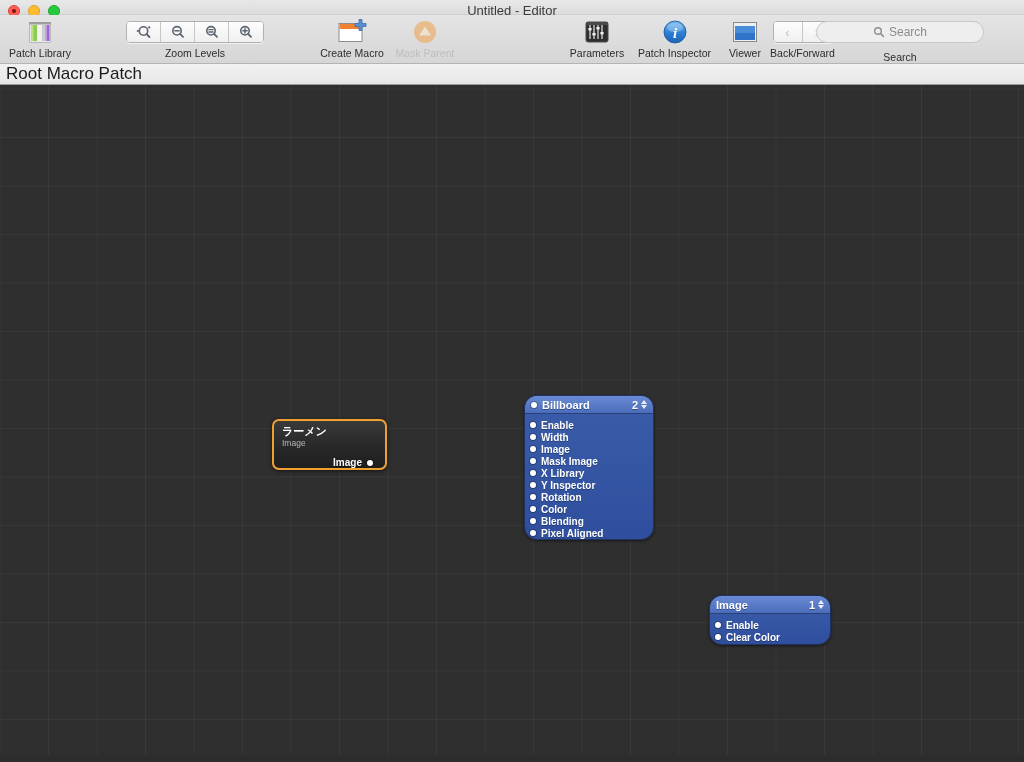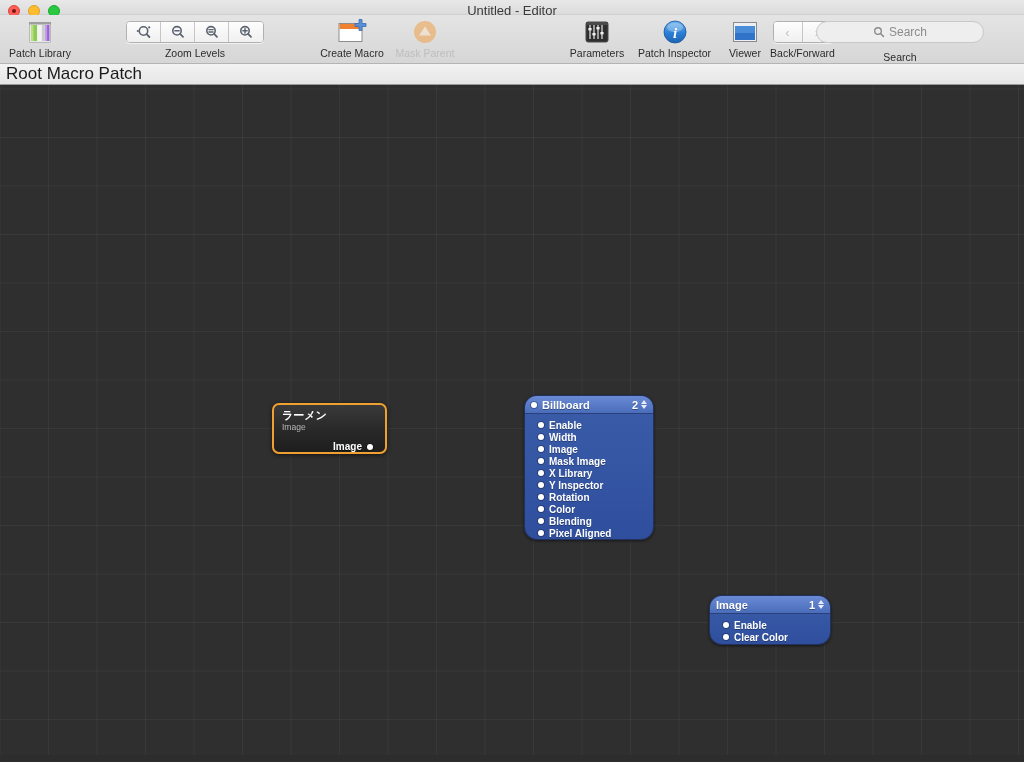--- a/index.html
+++ b/index.html
@@ -219,21 +219,20 @@
   }
   .stepper i.up   { border-bottom: 4px solid #e9edf8; }
   .stepper i.down { border-top: 4px solid #e9edf8; }
 
   .port-list { padding: 5px 0 5px 0; }
   .port-row {
     display: flex;
     align-items: center;
     height: 12px;
     padding-left: 5px;
-    margin-left: 8px;
   }
   .port-dot {
     width: 6px; height: 6px;
     border-radius: 50%;
     background: #ffffff;
     box-shadow: 0 0 0 1px rgba(0,0,0,0.25);
     flex: none;
     margin-right: 5px;
   }
   .port-label {
@@ -455,21 +454,21 @@
     </div>
 
   </div>
 
   <div class="breadcrumb">
     <span class="breadcrumb-text">Root Macro Patch</span>
   </div>
 
   <div class="canvas">
 
-    <div class="node node-dark" style="left:272px; top:318px; width:115px; height:51px;">
+    <div class="node node-dark" style="left:272px; top:334px; width:115px; height:51px;">
       <div class="dark-title">ラーメン</div>
       <div class="dark-sub">Image</div>
       <div class="dark-out">
         <span class="port-label">Image</span>
         <span class="port-dot"></span>
       </div>
     </div>
 
     <div class="node node-blue" style="left:524px; top:310px; width:130px; height:145px;">
       <div class="node-header">

